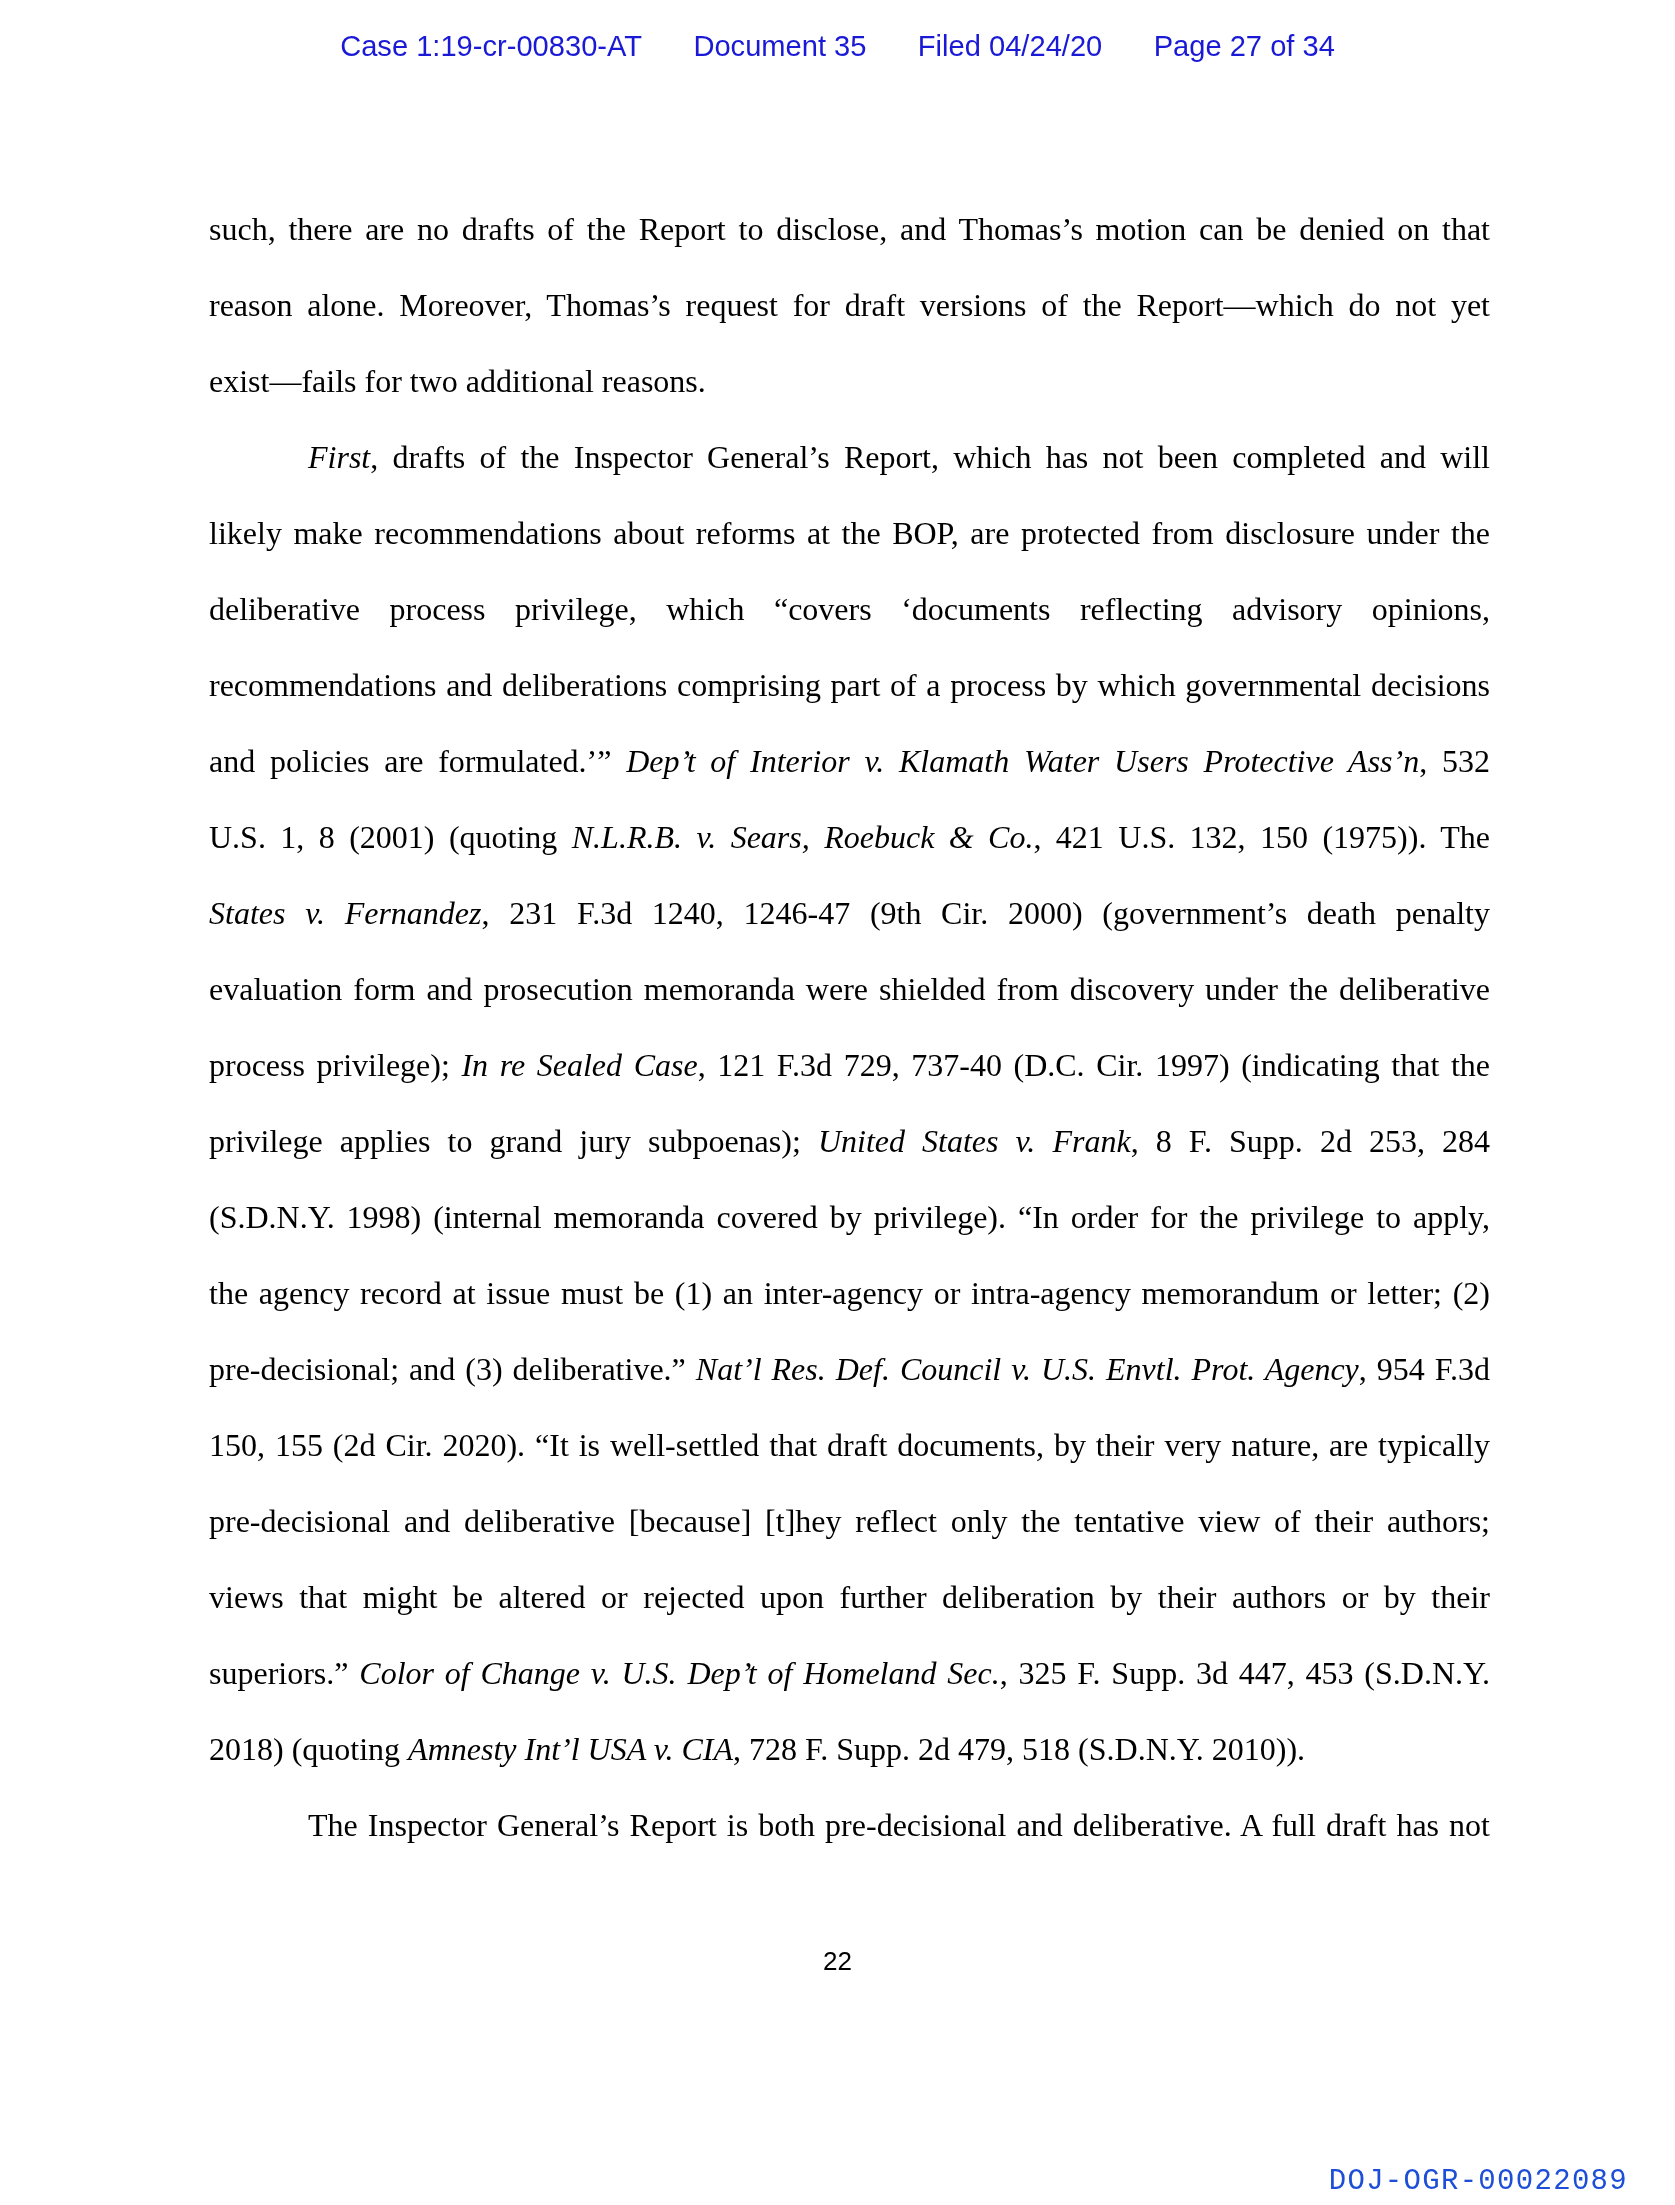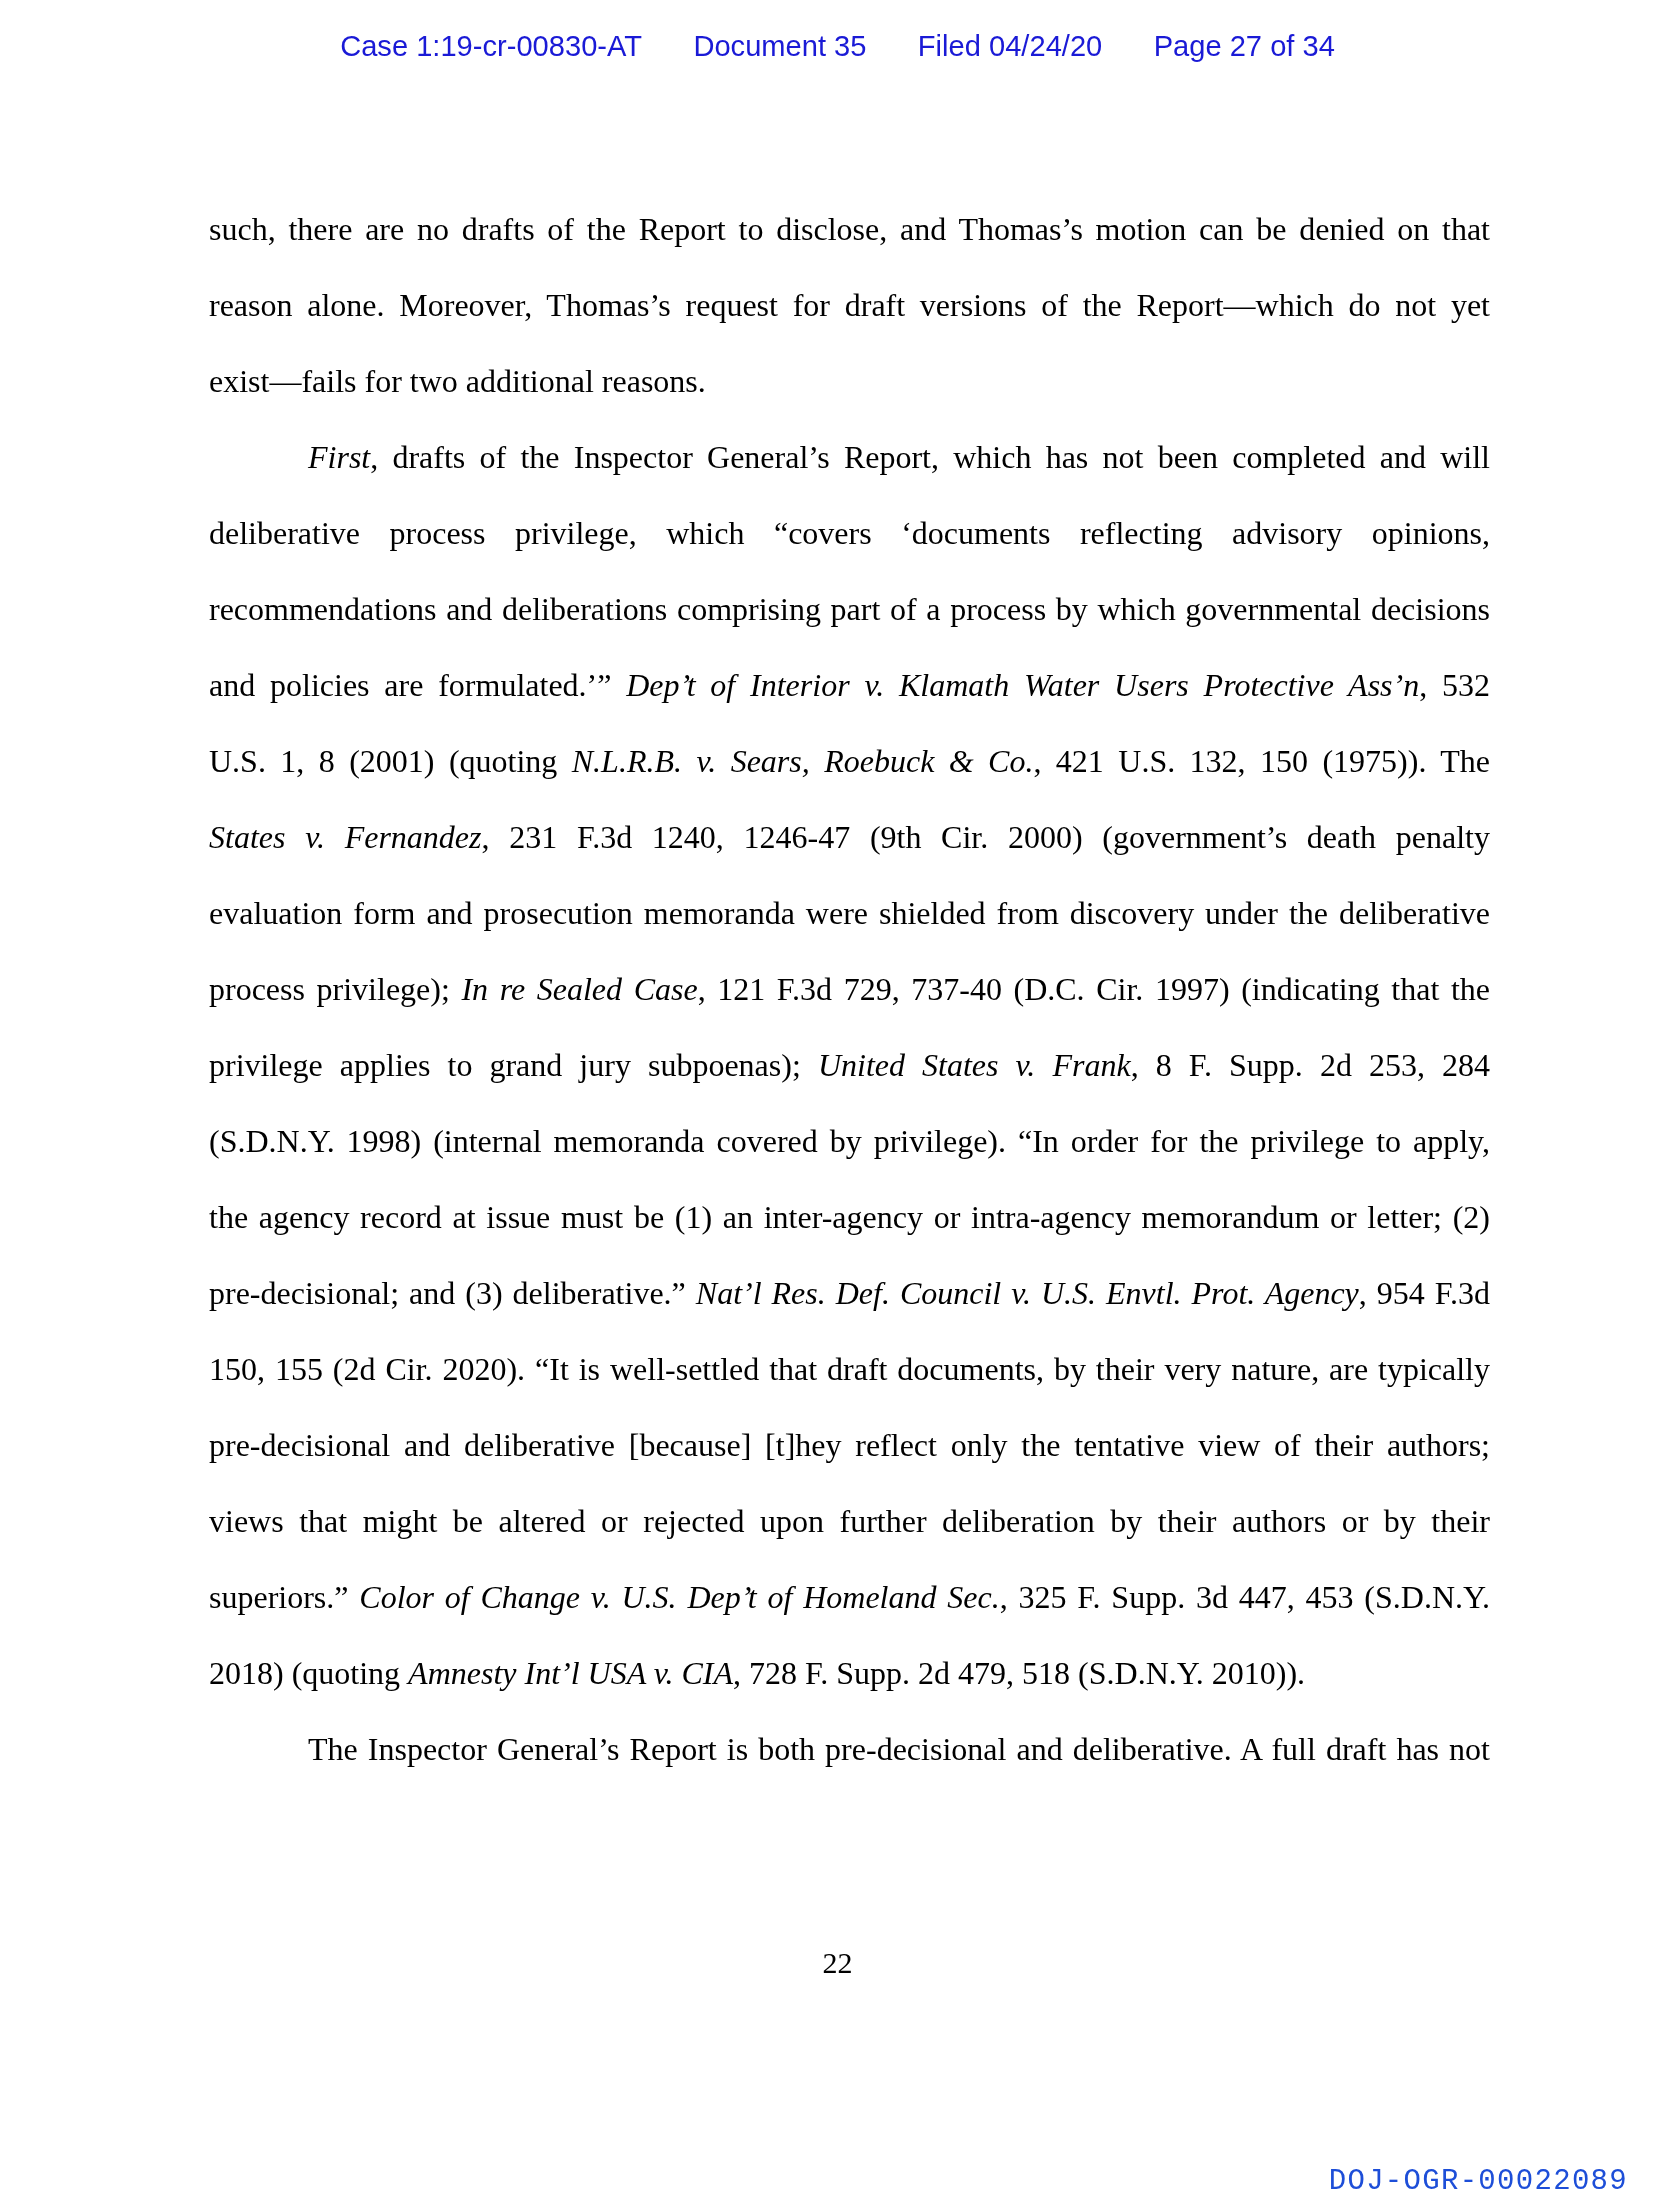--- a/index.html
+++ b/index.html
@@ -18,21 +18,21 @@
       font-size: 32px; line-height: 76px; color: #000; margin-left: 12px;
     }
     .line {
       display: block; height: 76px; white-space: nowrap;
       text-align: justify; text-align-last: justify;
     }
     .line.last { text-align-last: left; }
     .line.indent { padding-left: 99px; }
     .page-number {
       position: absolute; top: 1946px; left: 0; width: 1675px; text-align: center;
-      font-family: Liberation Serif, serif; font-size: 30px; color: #000;
+      font-family: Liberation Sans, sans-serif; font-size: 26px; color: #000;
     }
     .bates {
       position: absolute; top: 2165px; right: 47px;
       font-family: "Liberation Mono", monospace; font-size: 29px; color: #1d4ed8;
       letter-spacing: 1.3px;
     }
     i { font-style: italic; }
   </style>
 </head>
 <body>
@@ -42,20 +42,21 @@
   <span>Document 35</span>
   <span>Filed 04/24/20</span>
   <span>Page 27 of 34</span>
 </div>
 
 <div class="body-text" id="body-text">
     <div class="line"><span>such, there are no drafts of the Report to disclose, and Thomas’s motion can be denied on that</span></div>
     <div class="line"><span>reason alone.  Moreover, Thomas’s request for draft versions of the Report—which do not yet</span></div>
     <div class="line last"><span>exist—fails for two additional reasons.</span></div>
     <div class="line indent"><i>First</i><span>, drafts of the Inspector General’s Report, which has not been completed and will</span></div>
+    <div class="line"><span>likely make recommendations about reforms at the BOP, are protected from disclosure under the</span></div>
     <div class="line"><span>deliberative process privilege, which “covers ‘documents reflecting advisory opinions,</span></div>
     <div class="line"><span>recommendations and deliberations comprising part of a process by which governmental decisions</span></div>
     <div class="line"><span>and policies are formulated.’”  </span><i>Dep’t of Interior v. Klamath Water Users Protective Ass’n</i><span>, 532</span></div>
     <div class="line"><span>U.S. 1, 8 (2001) (quoting </span><i>N.L.R.B. v. Sears, Roebuck &amp; Co.</i><span>, 421 U.S. 132, 150 (1975)).  The</span></div>
     <div class="line"><i>States v. Fernandez</i><span>, 231 F.3d 1240, 1246-47 (9th Cir. 2000) (government’s death penalty</span></div>
     <div class="line"><span>evaluation form and prosecution memoranda were shielded from discovery under the deliberative</span></div>
     <div class="line"><span>process privilege); </span><i>In re Sealed Case</i><span>, 121 F.3d 729, 737-40 (D.C. Cir. 1997) (indicating that the</span></div>
     <div class="line"><span>privilege applies to grand jury subpoenas); </span><i>United States v. Frank</i><span>, 8 F. Supp. 2d 253, 284</span></div>
     <div class="line"><span>(S.D.N.Y. 1998) (internal memoranda covered by privilege).  “In order for the privilege to apply,</span></div>
     <div class="line"><span>the agency record at issue must be (1) an inter-agency or intra-agency memorandum or letter; (2)</span></div>

